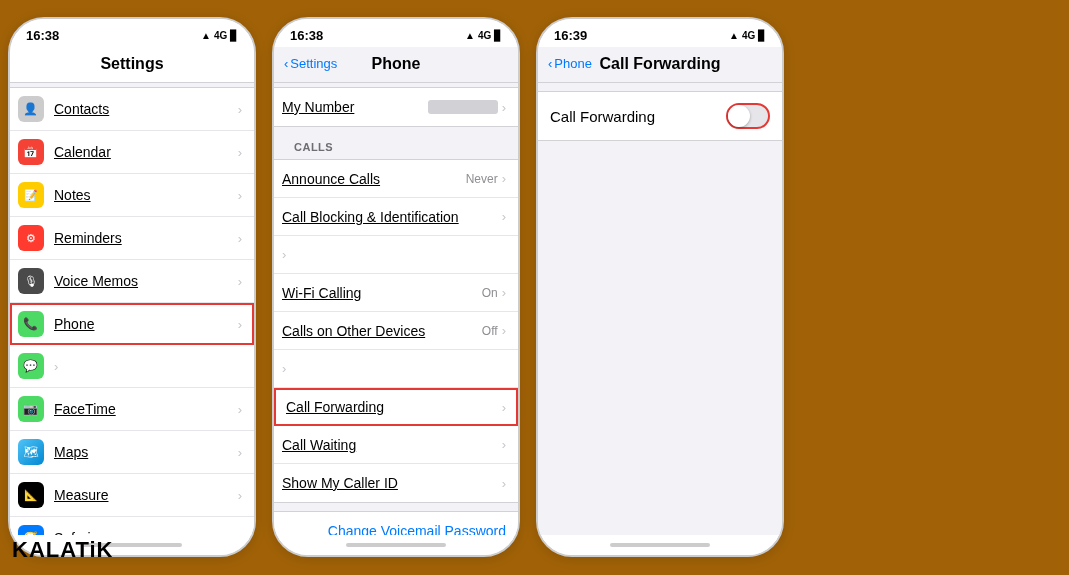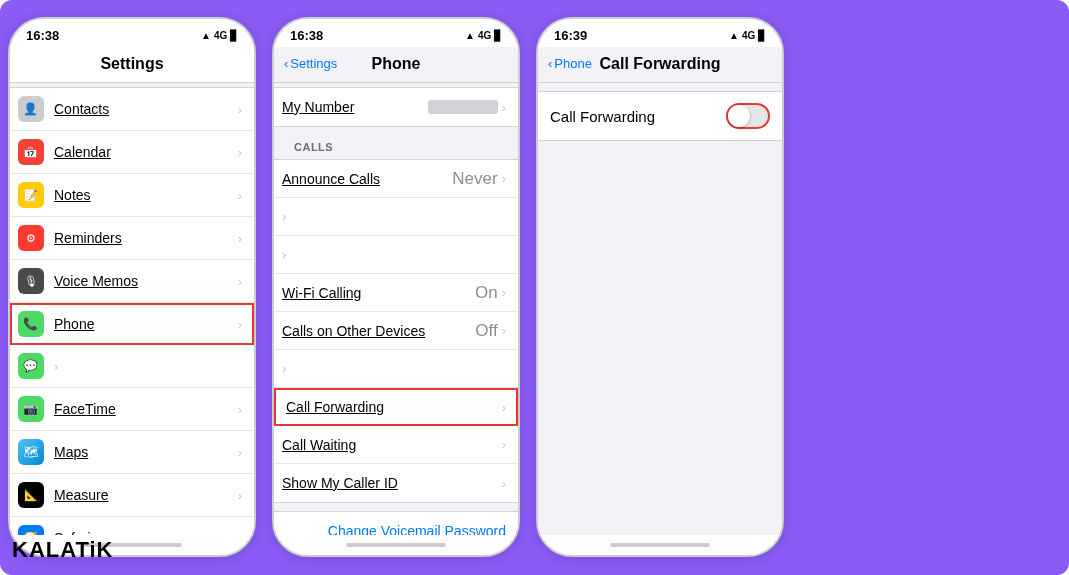--- a/index.html
+++ b/index.html
@@ -11,23 +11,22 @@
       display: flex;
       align-items: center;
       justify-content: center;
       overflow: hidden;
     }
 
     .container {
       display: flex;
       width: 1069px;
       height: 575px;
-      background: #8b5cf6;
+      background: #a16207;
       position: relative;
-      border-radius: 12px;
     }
 
     
     .watermark {
       position: absolute;
       bottom: 12px;
       left: 12px;
       font-weight: 900;
       font-size: 22px;
       letter-spacing: 1px;
@@ -125,21 +124,21 @@
       font-size: 14px;
       flex-shrink: 0;
     }
     .row-label {
       flex: 1;
       font-size: 14px;
       color: #000;
       text-decoration: underline;
     }
     .row-value {
-      font-size: 17px;
+      font-size: 12px;
       color: #8e8e93;
       margin-right: 4px;
     }
     .chevron {
       color: #c7c7cc;
       font-size: 13px;
     }
 
     
     .section-header {
@@ -360,20 +359,21 @@
       <div class="section-header">CALLS</div>
       <div class="settings-group" style="margin-top:4px;">
 
         <div class="settings-row">
           <span class="row-label">Announce Calls</span>
           <span class="row-value">Never</span>
           <span class="chevron">›</span>
         </div>
 
         <div class="settings-row">
+          <span class="row-label">Call Blocking &amp; Identification</span>
           <span class="chevron">›</span>
         </div>
 
         <div class="settings-row">
           <span class="chevron">›</span>
         </div>
 
         <div class="settings-row">
           <span class="row-label">Wi-Fi Calling</span>
           <span class="row-value">On</span>

